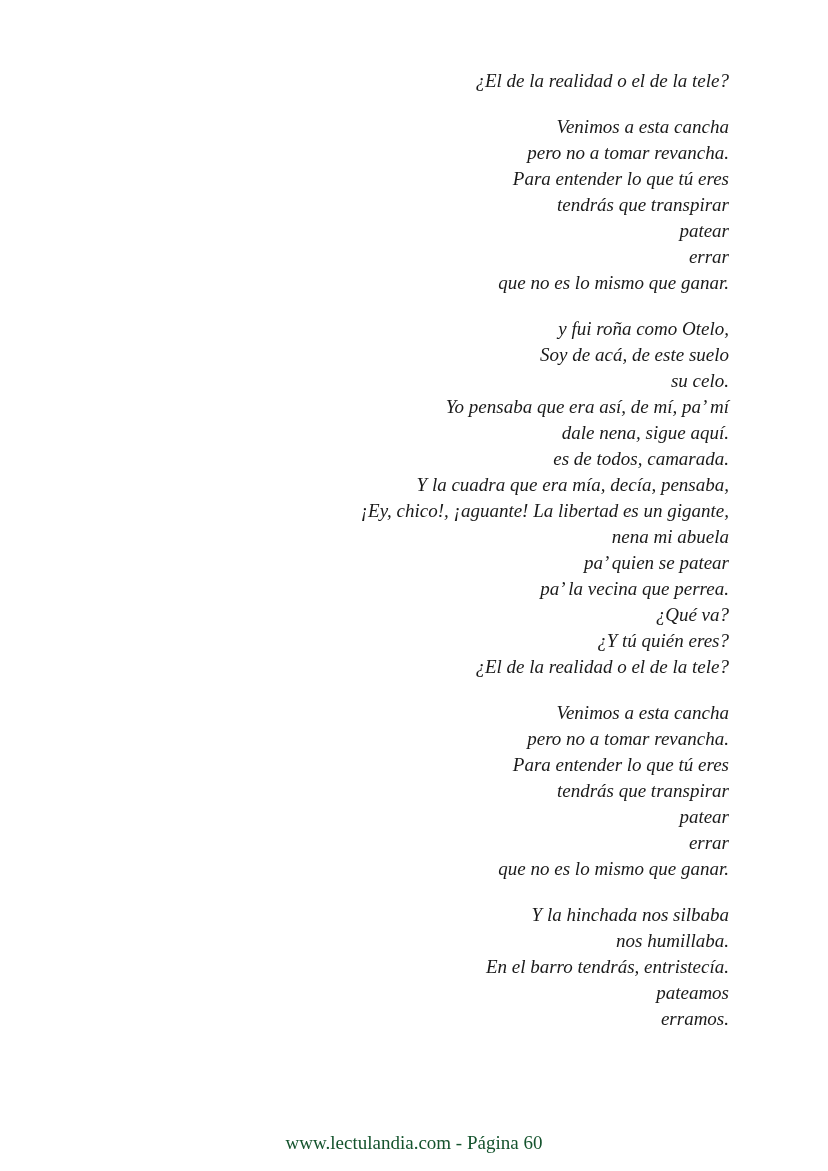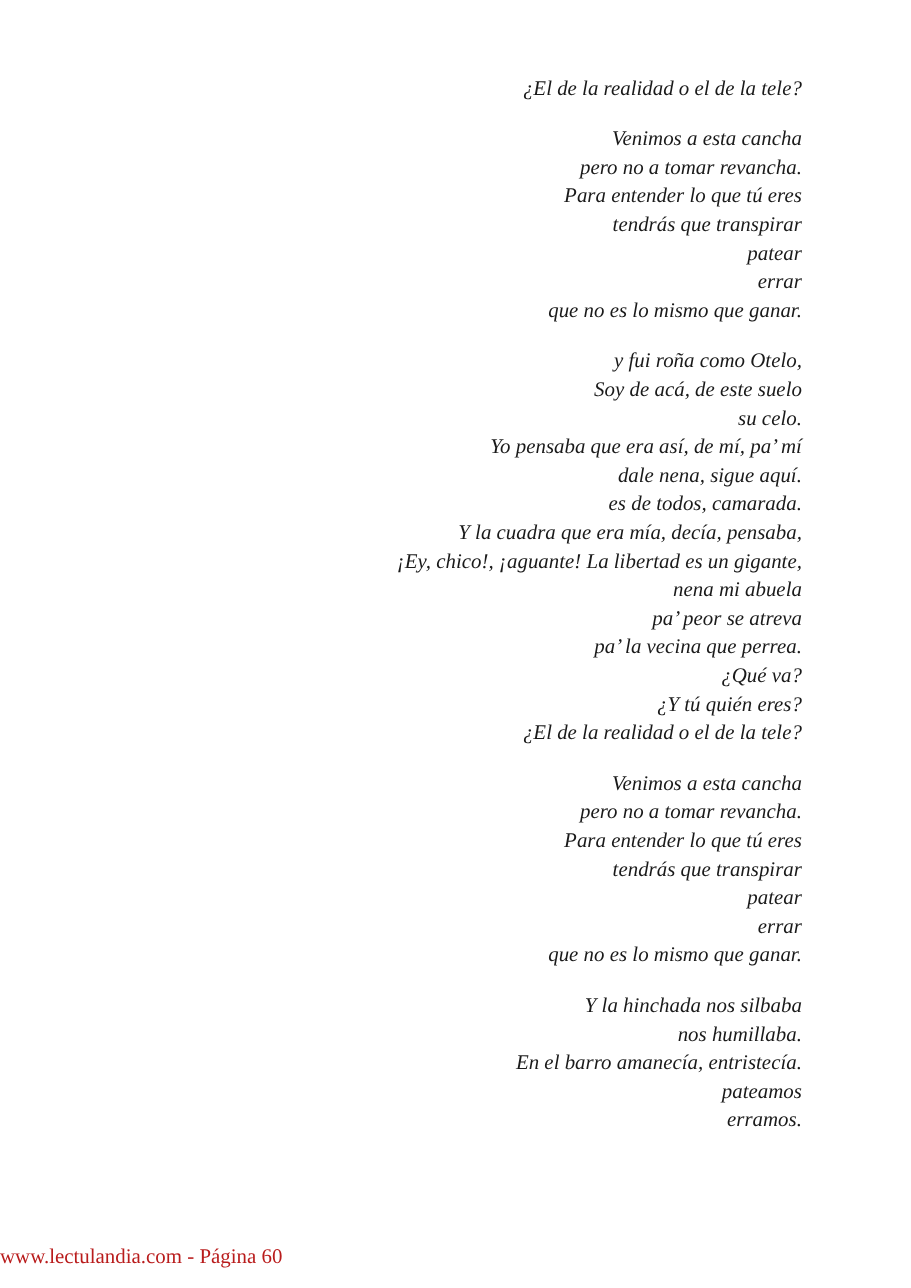--- a/index.html
+++ b/index.html
@@ -1,22 +1,22 @@
 <!DOCTYPE html>
 <html><head>
 <meta charset="utf-8">
 <style>
   html, body { margin: 0; padding: 0; background: #ffffff; }
   body { width: 828px; height: 1171px; position: relative; overflow: hidden;
          font-family: "Liberation Serif", "DejaVu Serif", serif; color: #1a1a1a; }
   .page { position: absolute; left: 129px; top: 68px; width: 600px; }
   .stanza { margin: 0 0 20px 0; text-align: right; }
   .line { font-style: italic; font-size: 19px; line-height: 26px; height: 26px; white-space: nowrap; }
-  .footer { position: absolute; left: 0; width: 828px; top: 1130px; 
-            font-size: 19px; line-height: 26px; color: #b91c1c; }
+  .footer { position: absolute; left: 0; width: 828px; top: 1130px; text-align: center;
+            font-size: 19px; line-height: 26px; color: #14532d; }
 </style>
 </head>
 <body>
 
 <div class="page">
   <div class="stanza">
     <div class="line">¿El de la realidad o el de la tele?</div>
   </div>
   <div class="stanza">
     <div class="line">Venimos a esta cancha</div>
@@ -30,37 +30,37 @@
   <div class="stanza">
     <div class="line">y fui roña como Otelo,</div>
     <div class="line">Soy de acá, de este suelo</div>
     <div class="line">su celo.</div>
     <div class="line">Yo pensaba que era así, de mí, pa’ mí</div>
     <div class="line">dale nena, sigue aquí.</div>
     <div class="line">es de todos, camarada.</div>
     <div class="line">Y la cuadra que era mía, decía, pensaba,</div>
     <div class="line">¡Ey, chico!, ¡aguante! La libertad es un gigante,</div>
     <div class="line">nena mi abuela</div>
-    <div class="line">pa’ peor se atreva</div>
+    <div class="line">pa’ quien se patear</div>
     <div class="line">pa’ la vecina que perrea.</div>
     <div class="line">¿Qué va?</div>
     <div class="line">¿Y tú quién eres?</div>
     <div class="line">¿El de la realidad o el de la tele?</div>
   </div>
   <div class="stanza">
     <div class="line">Venimos a esta cancha</div>
     <div class="line">pero no a tomar revancha.</div>
     <div class="line">Para entender lo que tú eres</div>
     <div class="line">tendrás que transpirar</div>
     <div class="line">patear</div>
     <div class="line">errar</div>
     <div class="line">que no es lo mismo que ganar.</div>
   </div>
   <div class="stanza">
     <div class="line">Y la hinchada nos silbaba</div>
     <div class="line">nos humillaba.</div>
-    <div class="line">En el barro amanecía, entristecía.</div>
+    <div class="line">En el barro tendrás, entristecía.</div>
     <div class="line">pateamos</div>
     <div class="line">erramos.</div>
   </div>
 </div>
 
 <div class="footer">www.lectulandia.com - Página 60</div>
 
 </body></html>

